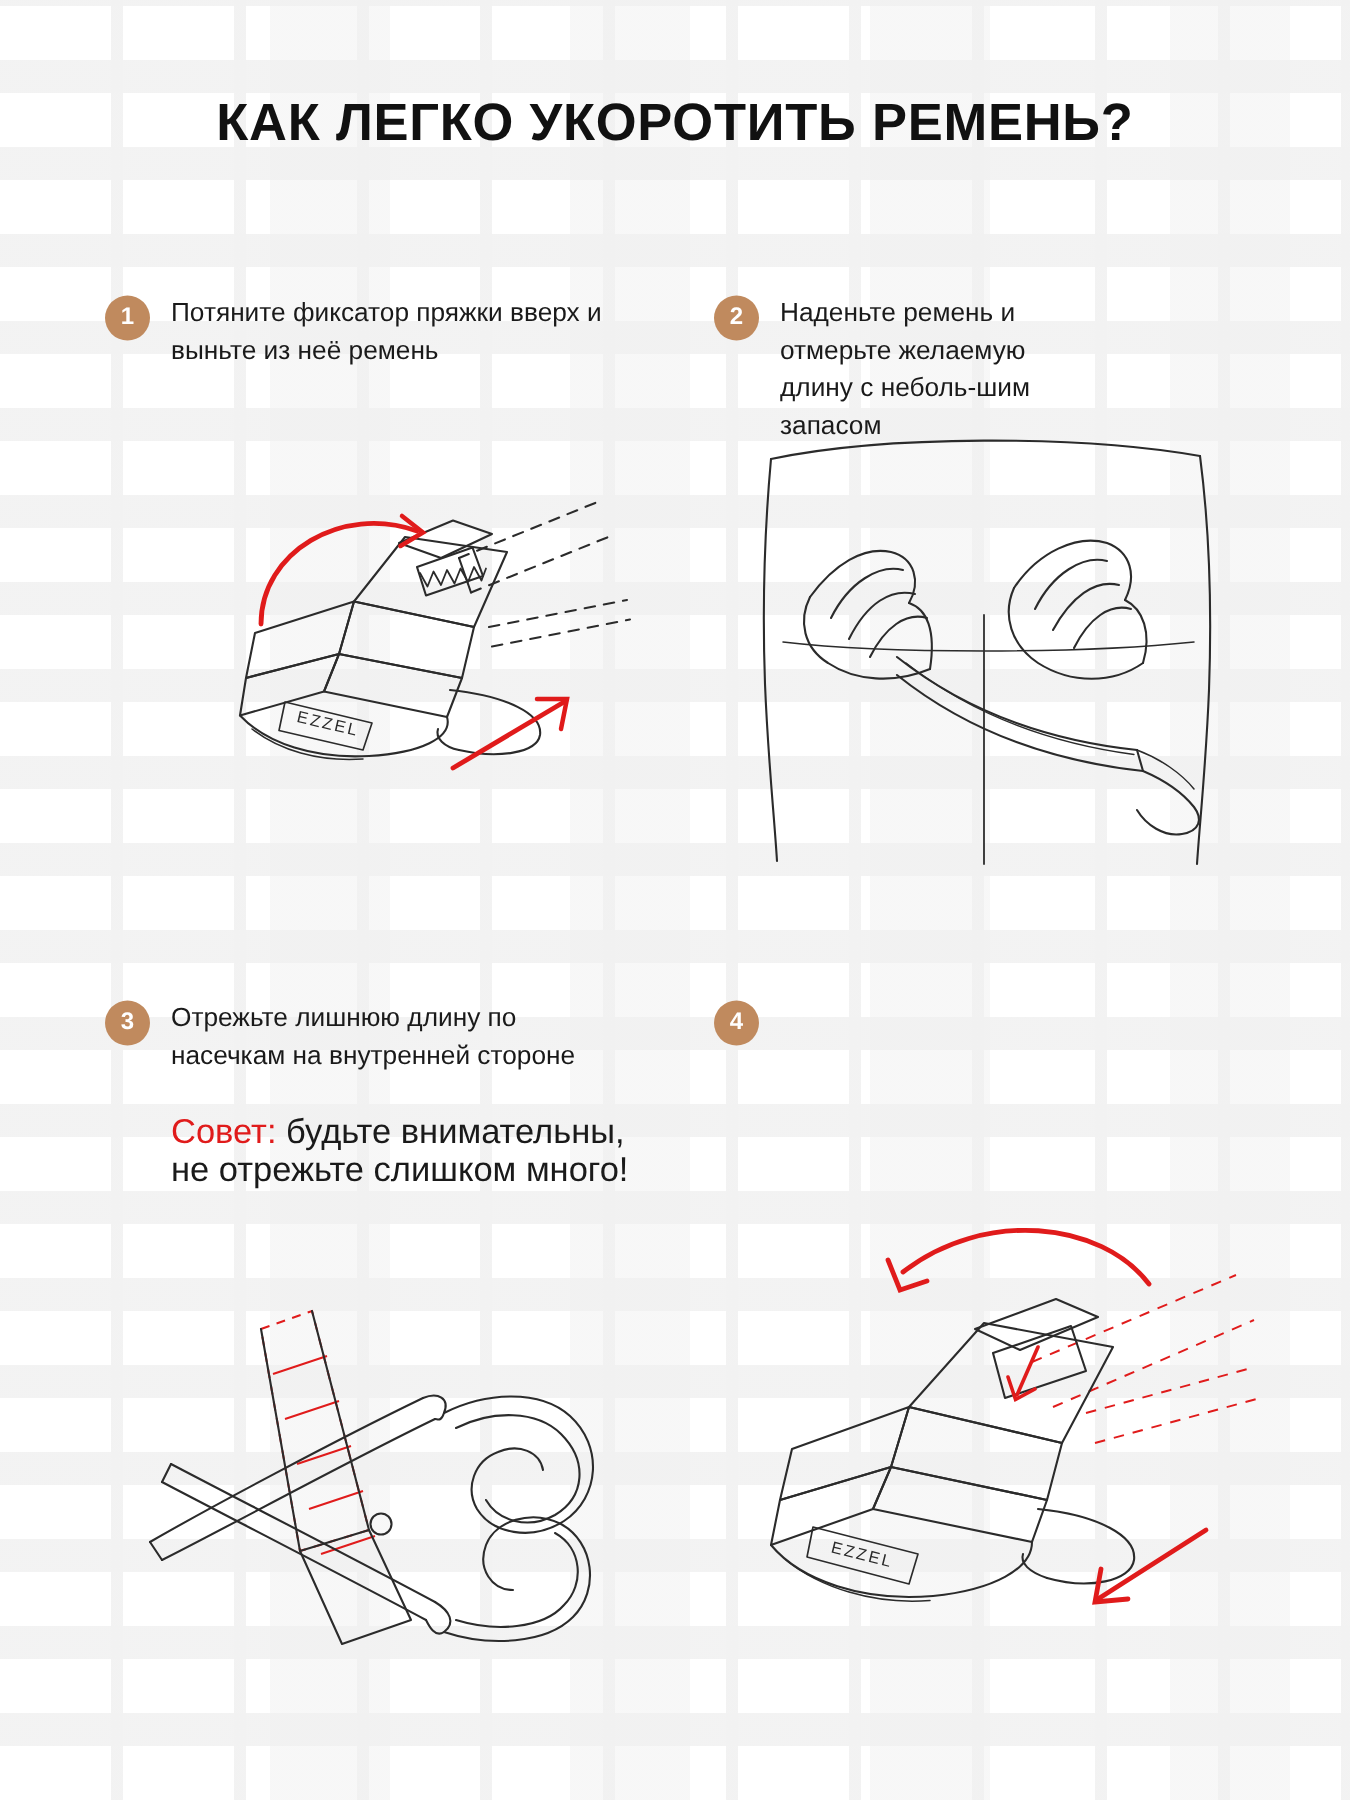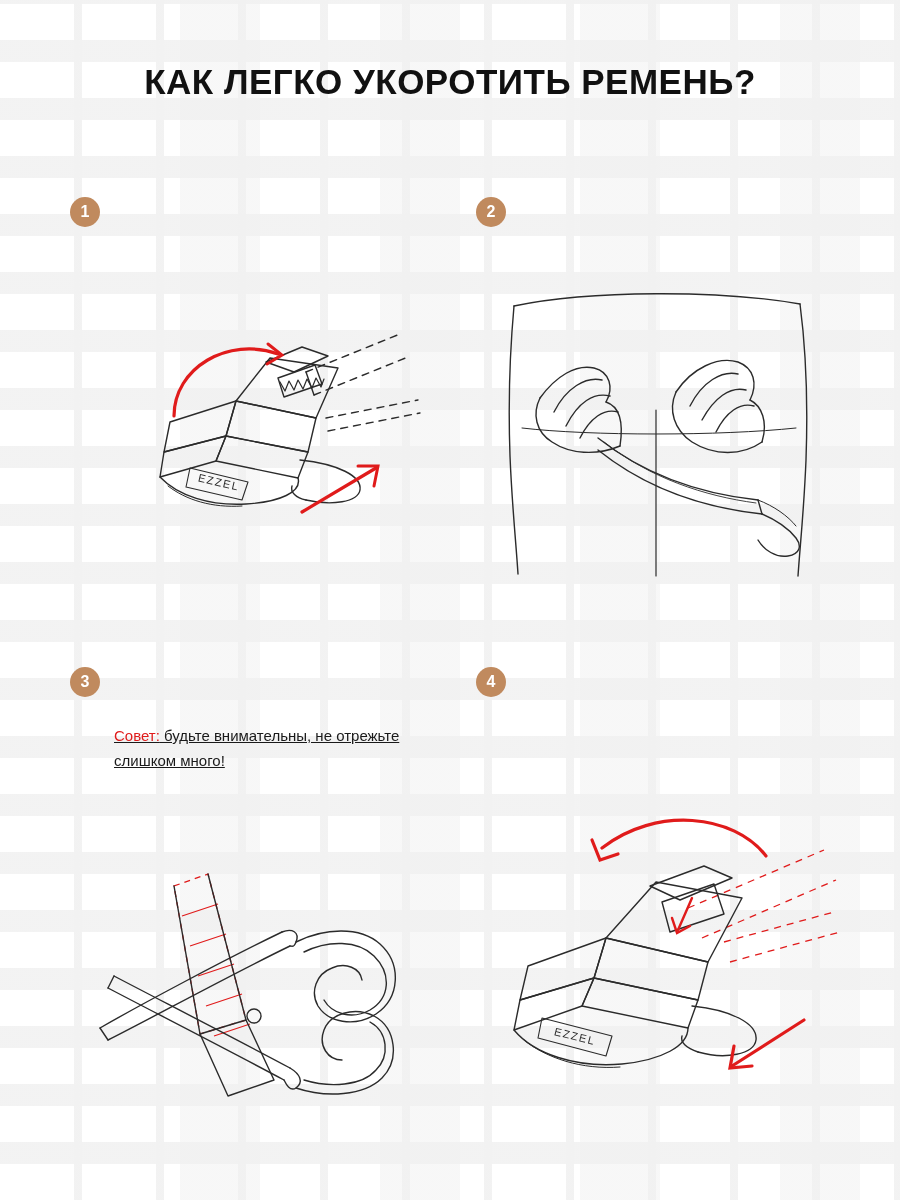--- a/index.html
+++ b/index.html
@@ -94,26 +94,25 @@
     margin-right: 14px;
     margin-top: 1px;
   }
   .step-text {
     font-size: 17.5px;
     line-height: 25px;
     color: #1a1a1a;
     max-width: 310px;
   }
   .tip {
-    font-size: 15px;
+    font-size: 23px;
     line-height: 25px;
     margin-top: 26px;
     margin-left: 44px;
     max-width: 330px;
-    text-decoration: underline;
   }
   .tip b {
     color: #e01b1b;
     font-weight: normal;
   }
 
   .art {
     position: absolute;
   }
 
@@ -134,20 +133,21 @@
 <div id="bg-pattern"></div>
 <div id="bg-pattern-2"></div>
 
 <div class="page">
 
   <div class="title">КАК ЛЕГКО УКОРОТИТЬ РЕМЕНЬ?</div>
 
   <div class="step" id="step-1">
     <div class="step-head">
       <div class="badge">1</div>
+      <div class="step-text">Потяните фиксатор пряжки вверх и выньте из неё ремень</div>
     </div>
   </div>
 
   <svg class="art" id="art-1" width="360" height="260" viewBox="0 0 360 260">
     <g fill="none" stroke="#2b2b2b" stroke-width="1.4" stroke-linejoin="round" stroke-linecap="round">
 
       <path d="M236 72 L330 34 M244 95 L338 57" stroke-dasharray="7 6"></path>
       <path d="M236 72 L244 95"></path>
 
       <path d="M256 118 L348 100 M258 131 L350 113" stroke-dasharray="7 6"></path>
@@ -181,20 +181,21 @@
       <path d="M198 44 L212 55 L197 64" stroke-width="3" fill="none"></path>
 
       <path d="M232 212 L306 168"></path>
       <path d="M288 166 L308 166 L304 186" stroke-width="3"></path>
     </g>
   </svg>
 
   <div class="step" id="step-2">
     <div class="step-head">
       <div class="badge">2</div>
+      <div class="step-text">Наденьте ремень и отмерьте желаемую длину с неболь‑шим запасом</div>
     </div>
   </div>
 
   <svg class="art" id="art-2" width="380" height="300" viewBox="0 0 380 300">
     <g fill="none" stroke="#2b2b2b" stroke-width="1.4" stroke-linejoin="round" stroke-linecap="round">
 
       <path d="M44 26 C40 70 38 120 40 176 C42 226 46 262 48 294"></path>
       <path d="M330 24 C336 70 338 124 336 180 C334 230 330 266 328 296"></path>
       <path d="M44 26 C120 10 250 10 330 24"></path>
       <path d="M186 130 C186 180 186 240 186 296" stroke-width="1.2"></path>
@@ -219,20 +220,21 @@
       <path d="M288 220 L292 234"></path>
       <path d="M292 234 C306 240 318 248 326 258 C332 266 330 274 318 276 C306 278 294 270 288 260"></path>
       <path d="M288 220 C304 226 318 236 326 246" stroke-width="1"></path>
       <path d="M134 162 C180 198 234 216 286 223" stroke-width="0.9"></path>
     </g>
   </svg>
 
   <div class="step" id="step-3">
     <div class="step-head">
       <div class="badge">3</div>
+      <div class="step-text">Отрежьте лишнюю длину по насечкам на внутренней стороне</div>
     </div>
     <div class="tip">
       <b>Совет:</b><span> будьте внимательны, не отрежьте слишком много!</span>
     </div>
   </div>
 
   <svg class="art" id="art-3" width="360" height="280" viewBox="0 0 360 280">
 
     <g fill="none" stroke="#e01b1b" stroke-width="1.3">
       <path d="M96 56 L130 44 L168 190 L122 204 Z" stroke-dasharray="6 5"></path>

